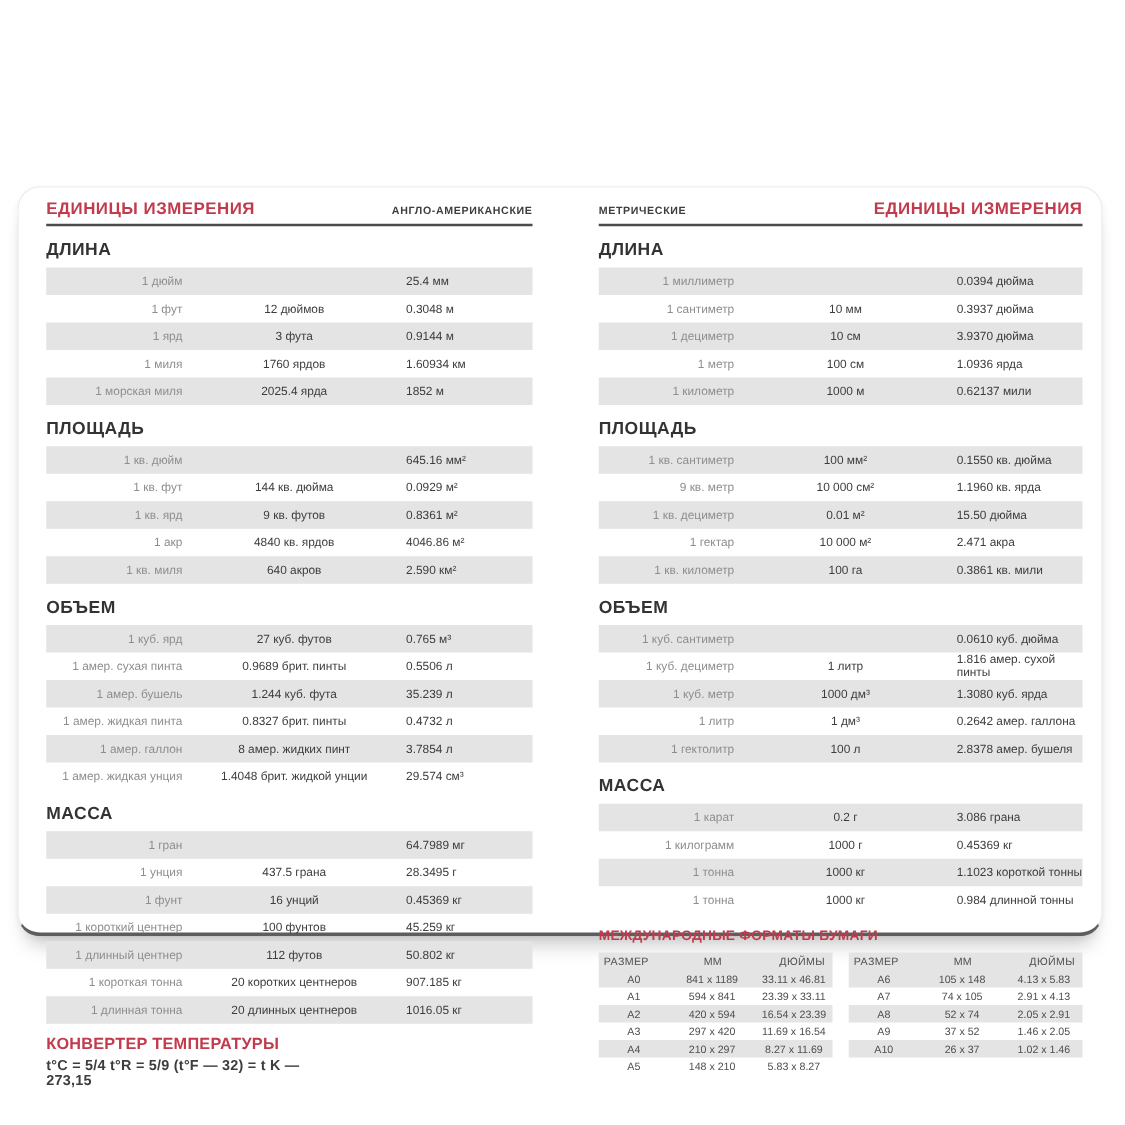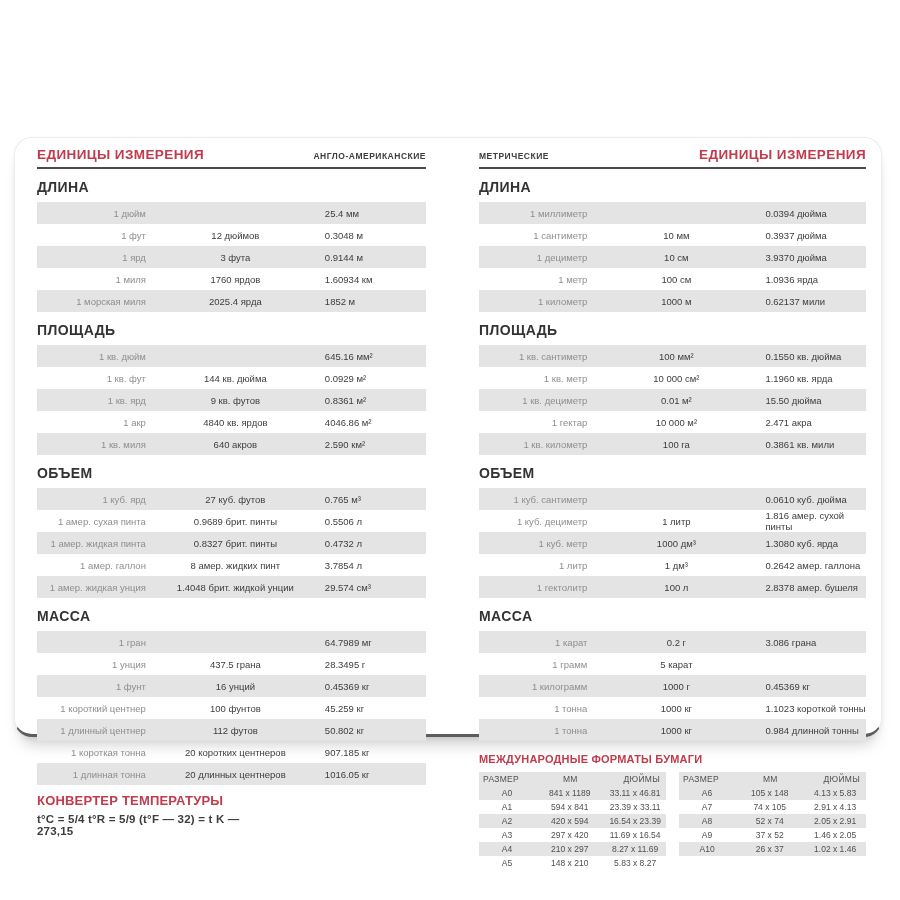--- a/index.html
+++ b/index.html
@@ -2,21 +2,21 @@
 <html style="--accent: #c13b4c;"><head>
 <meta charset="utf-8">
 <style>
   html,body{margin:0;padding:0;}
   body{
     width:900px;height:900px;background:#ffffff;position:relative;
     font-family:"Liberation Sans",sans-serif;color:#3c3c3c;
     -webkit-font-smoothing:antialiased;
   }
   .card{
-    position:absolute;left:14px;top:137px;width:868px;height:600px;
+    position:absolute;left:14px;top:149px;width:868px;height:600px;
     background:#fff;border:1px solid #ececec;border-bottom:3px solid #5d5d5d;
     border-radius:18px;
     box-shadow:0 2px 5px rgba(0,0,0,.05), 0 14px 16px -8px rgba(0,0,0,.22);
     box-sizing:border-box;
   }
   .col{position:absolute;top:8px;}
   .col-left{left:22px;width:389px;}
   .col-right{left:464px;width:387px;}
 
   .header-row{
@@ -133,20 +133,25 @@
             <span class="c1">1 куб. ярд</span>
             <span class="c2">27 куб. футов</span>
             <span class="c3">0.765 м³</span>
           </div>
           <div class="row">
             <span class="c1">1 амер. сухая пинта</span>
             <span class="c2">0.9689 брит. пинты</span>
             <span class="c3">0.5506 л</span>
           </div>
           <div class="row">
+            <span class="c1">1 амер. бушель</span>
+            <span class="c2">1.244 куб. фута</span>
+            <span class="c3">35.239 л</span>
+          </div>
+          <div class="row">
             <span class="c1">1 амер. жидкая пинта</span>
             <span class="c2">0.8327 брит. пинты</span>
             <span class="c3">0.4732 л</span>
           </div>
           <div class="row">
             <span class="c1">1 амер. галлон</span>
             <span class="c2">8 амер. жидких пинт</span>
             <span class="c3">3.7854 л</span>
           </div>
           <div class="row">
@@ -239,21 +244,21 @@
           </div>
         </div>
         <div class="section-label">ПЛОЩАДЬ</div>
         <div class="rows">
           <div class="row">
             <span class="c1">1 кв. сантиметр</span>
             <span class="c2">100 мм²</span>
             <span class="c3">0.1550 кв. дюйма</span>
           </div>
           <div class="row">
-            <span class="c1">1 кв. метр</span>
+            <span class="c1">9 кв. метр</span>
             <span class="c2">10 000 см²</span>
             <span class="c3">1.1960 кв. ярда</span>
           </div>
           <div class="row">
             <span class="c1">1 кв. дециметр</span>
             <span class="c2">0.01 м²</span>
             <span class="c3">15.50 дюйма</span>
           </div>
           <div class="row">
             <span class="c1">1 гектар</span>
@@ -293,25 +298,20 @@
             <span class="c2">100 л</span>
             <span class="c3">2.8378 амер. бушеля</span>
           </div>
         </div>
         <div class="section-label">МАССА</div>
         <div class="rows">
           <div class="row">
             <span class="c1">1 карат</span>
             <span class="c2">0.2 г</span>
             <span class="c3">3.086 грана</span>
-          </div>
-          <div class="row">
-            <span class="c1">1 грамм</span>
-            <span class="c2">5 карат</span>
-            <span class="c3"></span>
           </div>
           <div class="row">
             <span class="c1">1 килограмм</span>
             <span class="c2">1000 г</span>
             <span class="c3">0.45369 кг</span>
           </div>
           <div class="row">
             <span class="c1">1 тонна</span>
             <span class="c2">1000 кг</span>
             <span class="c3">1.1023 короткой тонны</span>

